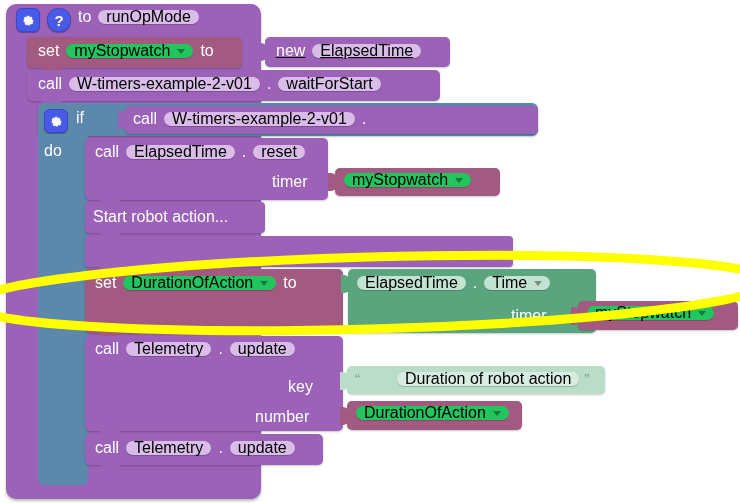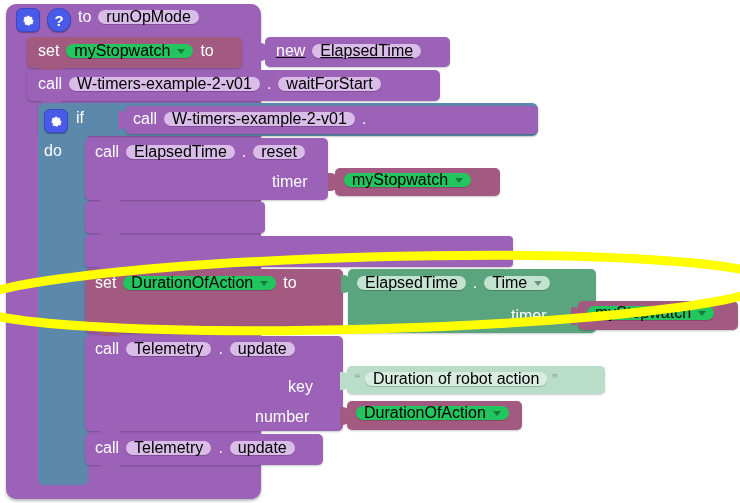--- a/index.html
+++ b/index.html
@@ -19,21 +19,21 @@
   
   .field{
     display:inline-flex;align-items:center;gap:5px;
     height:14px;padding:0 8px;border-radius:11px;
     font-size:16px;color:#000;white-space:nowrap;
     box-shadow:0 1px 0 rgba(0,0,0,.18);
   }
   .field.purple{background:#d9bde8;}
   .field.rose{background:#22c55e;}
   .field.green{background:#c3e3d1;}
-  .field.greenlite{background:#d9ece2;}
+  .field.greenlite{background:#d9ece2;margin-left:32px;}
   .caret{
     width:0;height:0;margin-left:2px;
     border-left:4px solid transparent;border-right:4px solid transparent;
     border-top:5px solid rgba(0,0,0,.38);
   }
 
   
   .proc-outer{
     left:6px;top:4px;width:255px;height:495px;
     background:#9b62b8;border-radius:10px;
@@ -188,20 +188,23 @@
   <div class="plug rose" style="left:328px;top:173px;"></div>
   <div class="rowline" style="left:344px;top:173px;">
     <span class="field rose">
       <span>myStopwatch</span>
       <i class="caret"></i>
     </span>
   </div>
 
   <div class="blk row-comment" style="left:85px;top:202px;width:180px;height:31px;"></div>
   <div class="blk nub" style="left:100px;top:231px;background:#9b62b8;"></div>
+  <div class="rowline" style="left:93px;top:209px;">
+    <span class="lbl">Start robot action...</span>
+  </div>
 
   <div class="blk row-comment" style="left:85px;top:236px;width:428px;height:31px;"></div>
   <div class="blk nub" style="left:100px;top:265px;background:#9b62b8;"></div>
 
   <div class="blk row-set" style="left:85px;top:269px;width:258px;height:64px;"></div>
   <div class="blk nub" style="left:100px;top:331px;background:#a35a80;"></div>
   <div class="rowline" style="left:95px;top:275px;">
     <span class="lbl">set</span>
     <span class="field rose">
       <span>DurationOfAction</span>

